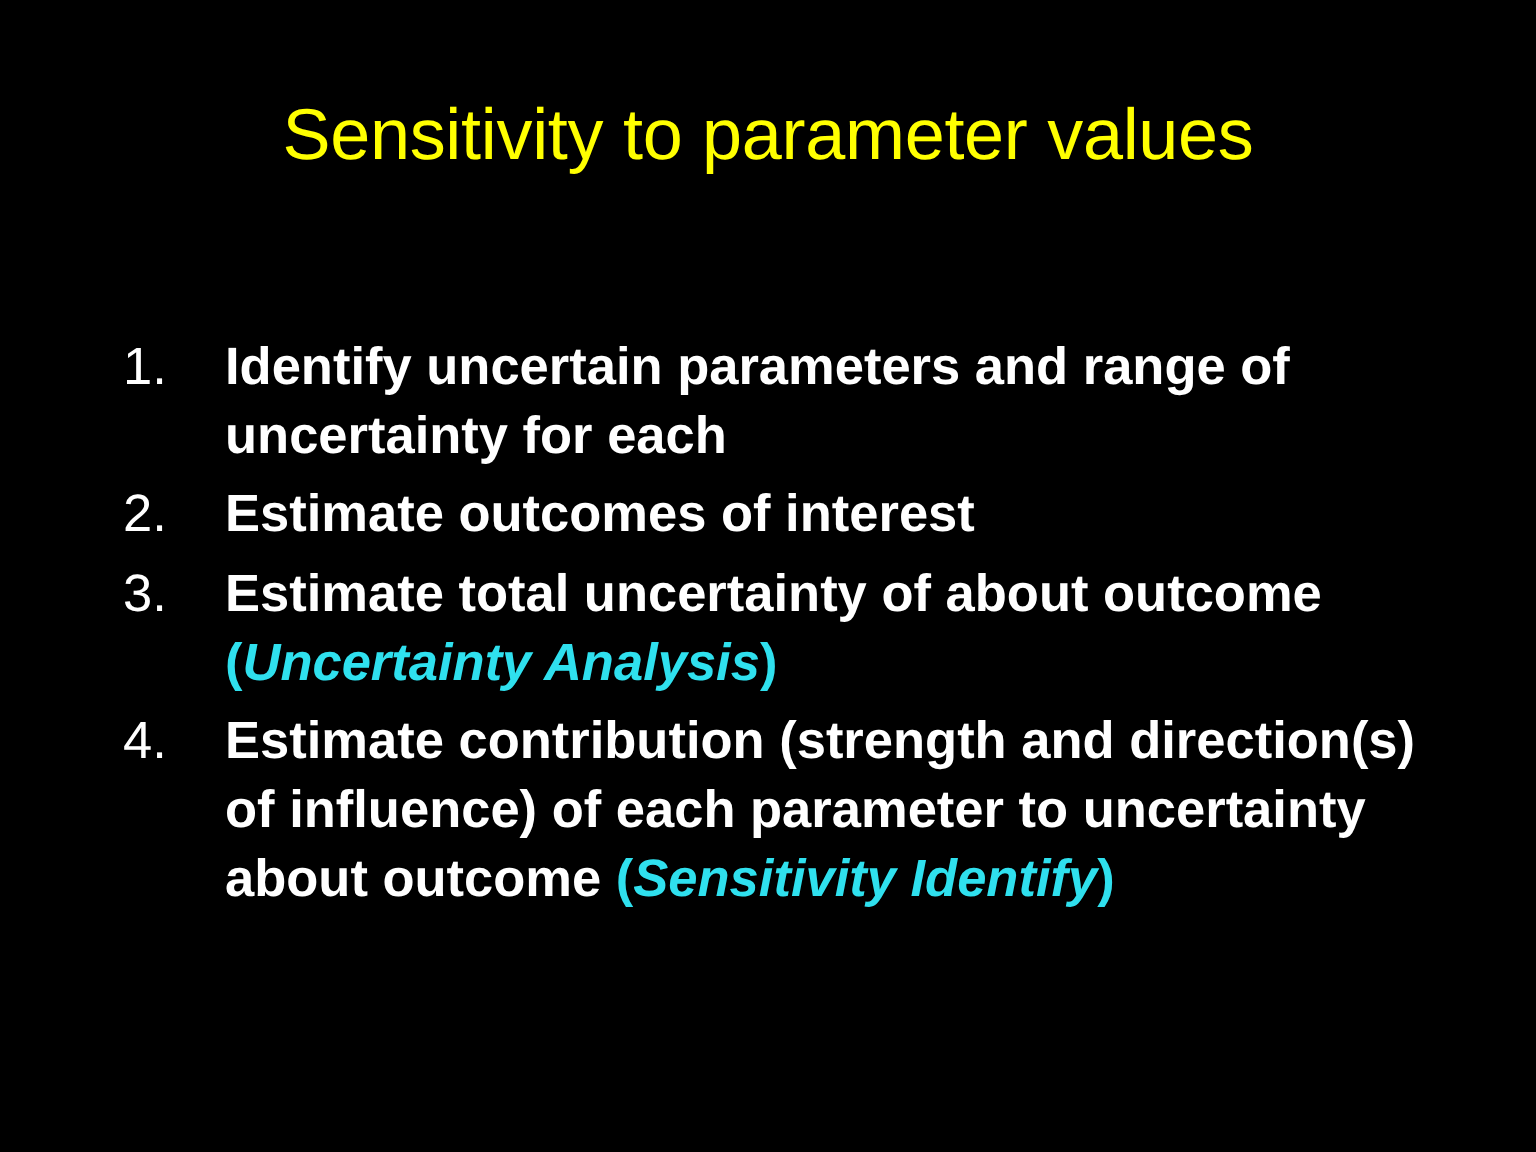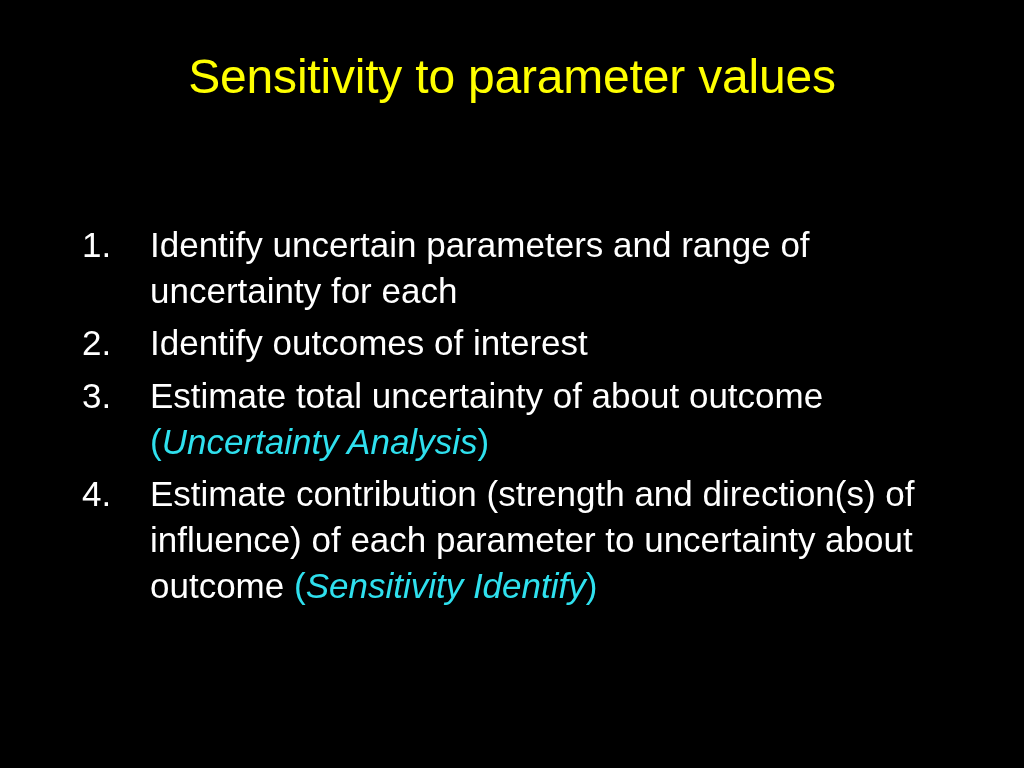--- a/index.html
+++ b/index.html
@@ -15,21 +15,21 @@
   }
   .slide {
     position: relative;
     width: 1024px;
     height: 768px;
     background: #000000;
     box-sizing: border-box;
   }
   .title-block {
     position: absolute;
-    top: 48px;
+    top: 62px;
     left: 60px;
     width: 904px;
     text-align: center;
     color: #ffff00;
     font-size: 48px;
     line-height: 1.22;
     font-weight: normal;
     letter-spacing: -0.2px;
   }
   .title-line {
@@ -57,20 +57,21 @@
   .num {
     position: absolute;
     left: 0;
     top: 0;
     width: 56px;
     text-align: left;
     color: #ffffff;
   }
   .txt {
     display: block;
+    font-weight: bold;
   }
   .em {
     color: #2fe0ee;
     font-style: italic;
     text-align: center;
   }
   .paren {
     color: #2fe0ee;
     font-style: normal;
   }
@@ -87,21 +88,21 @@
   <div class="body-block">
     <ol class="steps">
 
       <li>
         <span class="num">1.</span>
         <span class="txt"><span>Identify uncertain parameters and range of uncertainty for each</span><span class="paren"></span><span class="em"></span><span class="paren"></span></span>
       </li>
 
       <li>
         <span class="num">2.</span>
-        <span class="txt"><span>Identify outcomes of interest</span><span class="paren"></span><span class="em"></span><span class="paren"></span></span>
+        <span class="txt"><span>Estimate outcomes of interest</span><span class="paren"></span><span class="em"></span><span class="paren"></span></span>
       </li>
 
       <li>
         <span class="num">3.</span>
         <span class="txt"><span>Estimate total uncertainty of about outcome </span><span class="paren">(</span><span class="em">Uncertainty Analysis</span><span class="paren">)</span></span>
       </li>
 
       <li>
         <span class="num">4.</span>
         <span class="txt"><span>Estimate contribution (strength and direction(s) of influence) of each parameter to uncertainty about outcome </span><span class="paren">(</span><span class="em">Sensitivity Identify</span><span class="paren">)</span></span>

